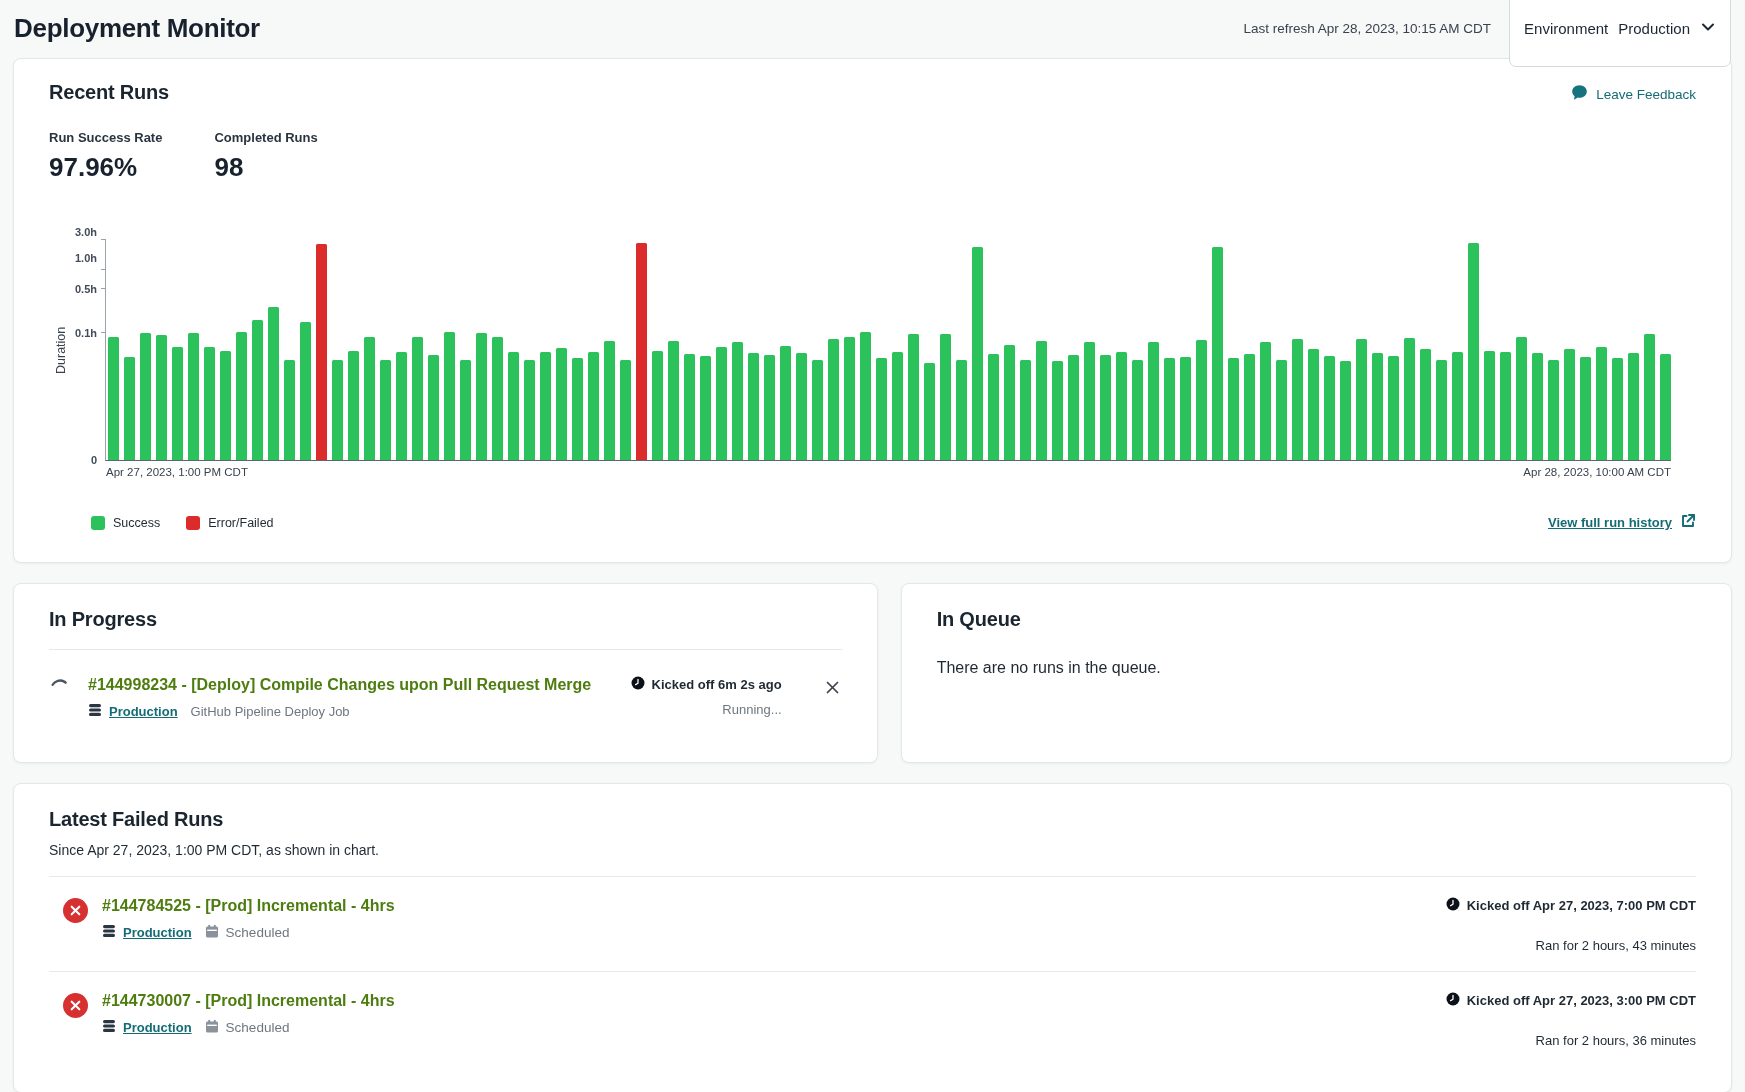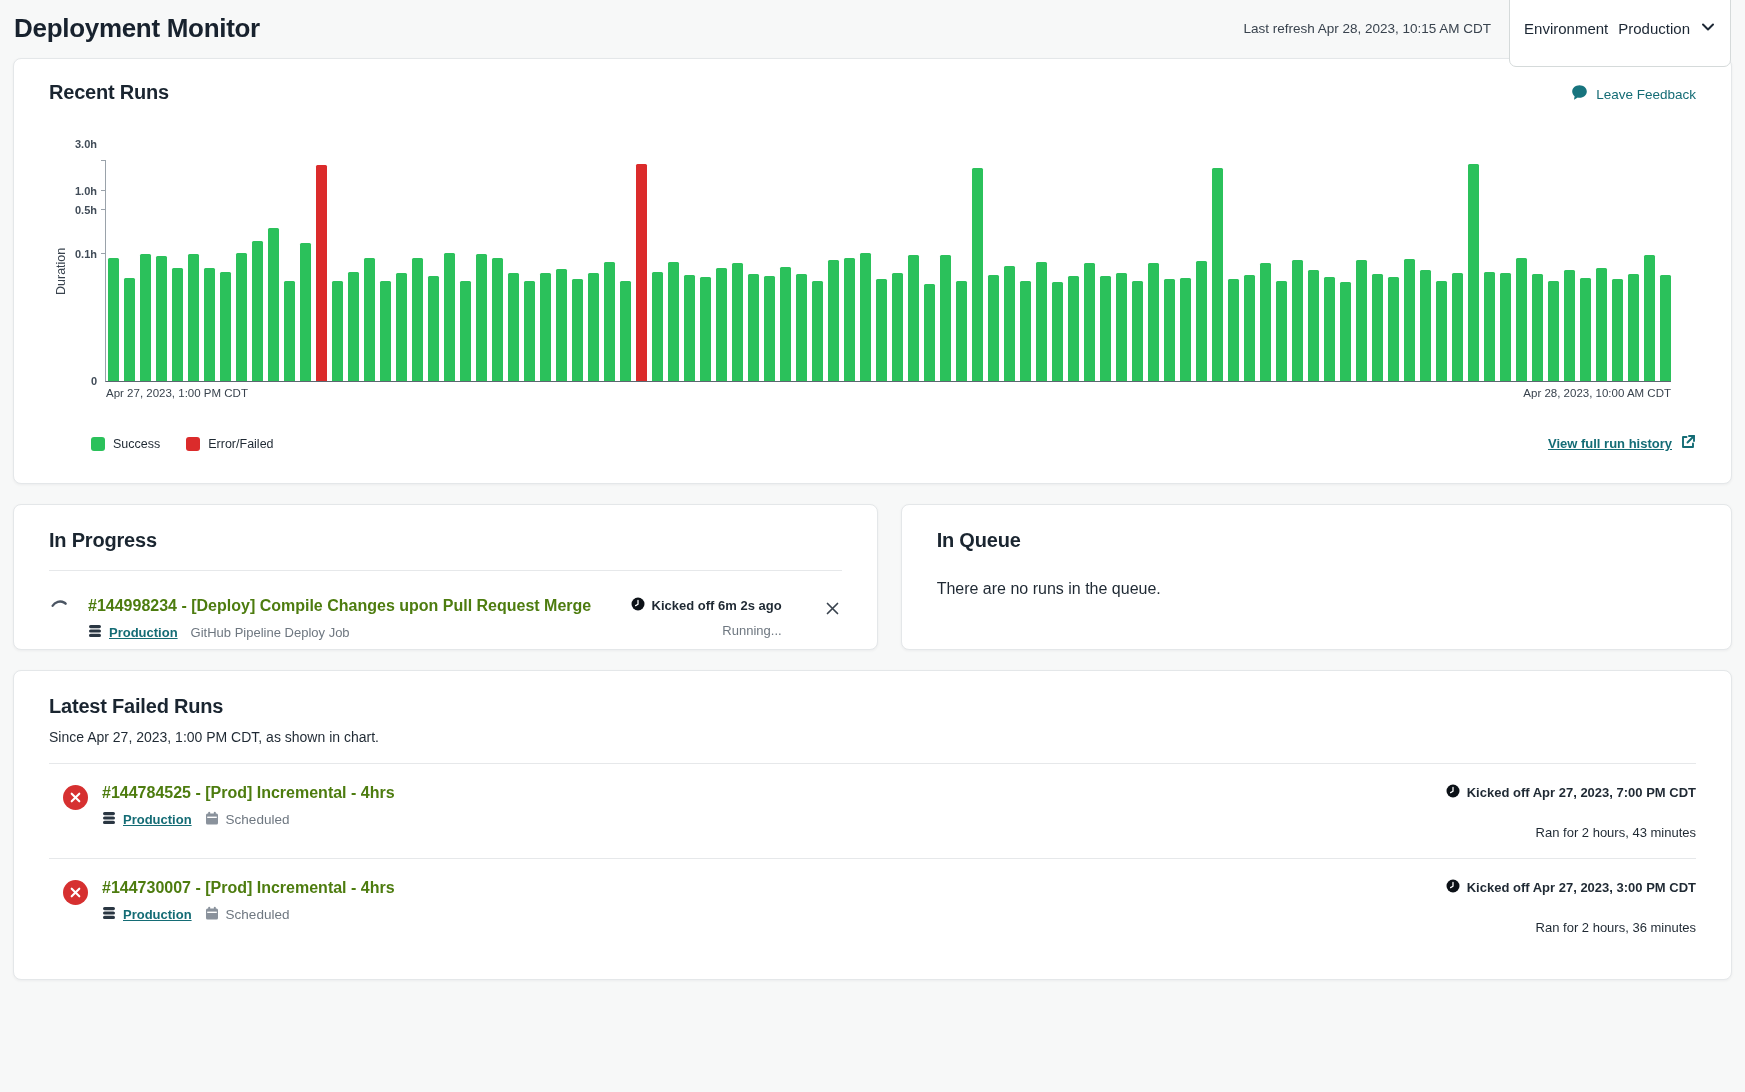--- a/index.html
+++ b/index.html
@@ -63,21 +63,21 @@
     font-size: 12.5px; color: #39434e;
   }
   .legend-row { display: flex; align-items: center; justify-content: space-between; margin-top: 52px; }
   .legend { display: flex; align-items: center; gap: 26px; margin-left: 42px; }
   .legend-item { display: flex; align-items: center; gap: 8px; font-size: 12.5px; color: #1f2933; }
   .legend-swatch { width: 14px; height: 14px; border-radius: 3px; }
   .history-link { display: flex; align-items: center; gap: 8px; font-size: 13px; font-weight: 700; color: #146c75; cursor: pointer; }
   .history-link .link-text { text-decoration: underline; }
   
   .row2 { display: grid; grid-template-columns: 1.04fr 1fr; gap: 23px; margin-bottom: 20px; }
-  .in-progress, .in-queue { padding: 24px 35px; height: 146px; }
+  .in-progress, .in-queue { padding: 24px 35px; height: 180px; }
   .in-progress .divider { margin-top: 18px; }
   .run-row { display: flex; align-items: flex-start; gap: 17px; margin-top: 26px; }
   .spinner { flex: none; margin-top: 2px; }
   .run-main { flex: 1; }
   .run-title { font-size: 16px; font-weight: 700; color: #4d7c0f; }
   .run-meta { display: flex; align-items: center; gap: 13px; margin-top: 9px; }
   .env-link { display: flex; align-items: center; gap: 7px; font-size: 13px; font-weight: 600; color: #146c75; cursor: pointer; }
   .env-link .env-text { text-decoration: underline; }
   .job-name { font-size: 13px; color: #6e7780; }
   .sched { display: flex; align-items: center; gap: 7px; font-size: 13.5px; color: #6e7780; }
@@ -126,20 +126,30 @@
       <div class="feedback-link">
         <span>
           <svg width="17" height="17" viewBox="0 0 17 17">
               <path d="M8.5 1.2 C4.4 1.2 1.2 4 1.2 7.5 C1.2 9.4 2.1 11 3.6 12.2 L3 15.8 L6.8 13.6 C7.3 13.7 7.9 13.8 8.5 13.8 C12.6 13.8 15.8 11 15.8 7.5 C15.8 4 12.6 1.2 8.5 1.2 Z" fill="#17747e"></path>
             </svg>
         </span>
         <span>Leave Feedback</span>
       </div>
     </div>
 
+    <div class="stats">
+      <div>
+        <div class="stat-label">Run Success Rate</div>
+        <div class="stat-value">97.96%</div>
+      </div>
+      <div>
+        <div class="stat-label">Completed Runs</div>
+        <div class="stat-value">98</div>
+      </div>
+    </div>
 
     <div class="chart-area">
       <div class="duration-label">Duration</div>
       <div class="plot">
         <div class="xlabel left">Apr 27, 2023, 1:00 PM CDT</div>
         <div class="xlabel right">Apr 28, 2023, 10:00 AM CDT</div>
       <div class="bar" style="height: 122.6px; background: rgb(43, 193, 91);"></div>
           <div class="bar" style="height: 103.3px; background: rgb(43, 193, 91);"></div>
           <div class="bar" style="height: 127px; background: rgb(43, 193, 91);"></div>
           <div class="bar" style="height: 124.7px; background: rgb(43, 193, 91);"></div>
@@ -230,23 +240,23 @@
           <div class="bar" style="height: 122.6px; background: rgb(43, 193, 91);"></div>
           <div class="bar" style="height: 106.9px; background: rgb(43, 193, 91);"></div>
           <div class="bar" style="height: 100.5px; background: rgb(43, 193, 91);"></div>
           <div class="bar" style="height: 111.1px; background: rgb(43, 193, 91);"></div>
           <div class="bar" style="height: 103.3px; background: rgb(43, 193, 91);"></div>
           <div class="bar" style="height: 113px; background: rgb(43, 193, 91);"></div>
           <div class="bar" style="height: 101.9px; background: rgb(43, 193, 91);"></div>
           <div class="bar" style="height: 107.5px; background: rgb(43, 193, 91);"></div>
           <div class="bar" style="height: 125.6px; background: rgb(43, 193, 91);"></div>
           <div class="bar" style="height: 105.8px; background: rgb(43, 193, 91);"></div>
-          <div class="ytick" style="bottom: 231px;">3.0h</div>
+          <div class="ytick" style="bottom: 222px;">3.0h</div>
           <div class="ytickmark" style="bottom: 220.059px;"></div>
-          <div class="ytick" style="bottom: 184px;">1.0h</div>
+          <div class="ytick" style="bottom: 196px;">1.0h</div>
           <div class="ytickmark" style="bottom: 190px;"></div>
           <div class="ytick" style="bottom: 165.035px;">0.5h</div>
           <div class="ytickmark" style="bottom: 171.035px;"></div>
           <div class="ytick" style="bottom: 121px;">0.1h</div>
           <div class="ytickmark" style="bottom: 127px;"></div>
           <div class="ytick" style="bottom: -6px;">0</div>
         </div>
     </div>
 
     <div class="legend-row">

